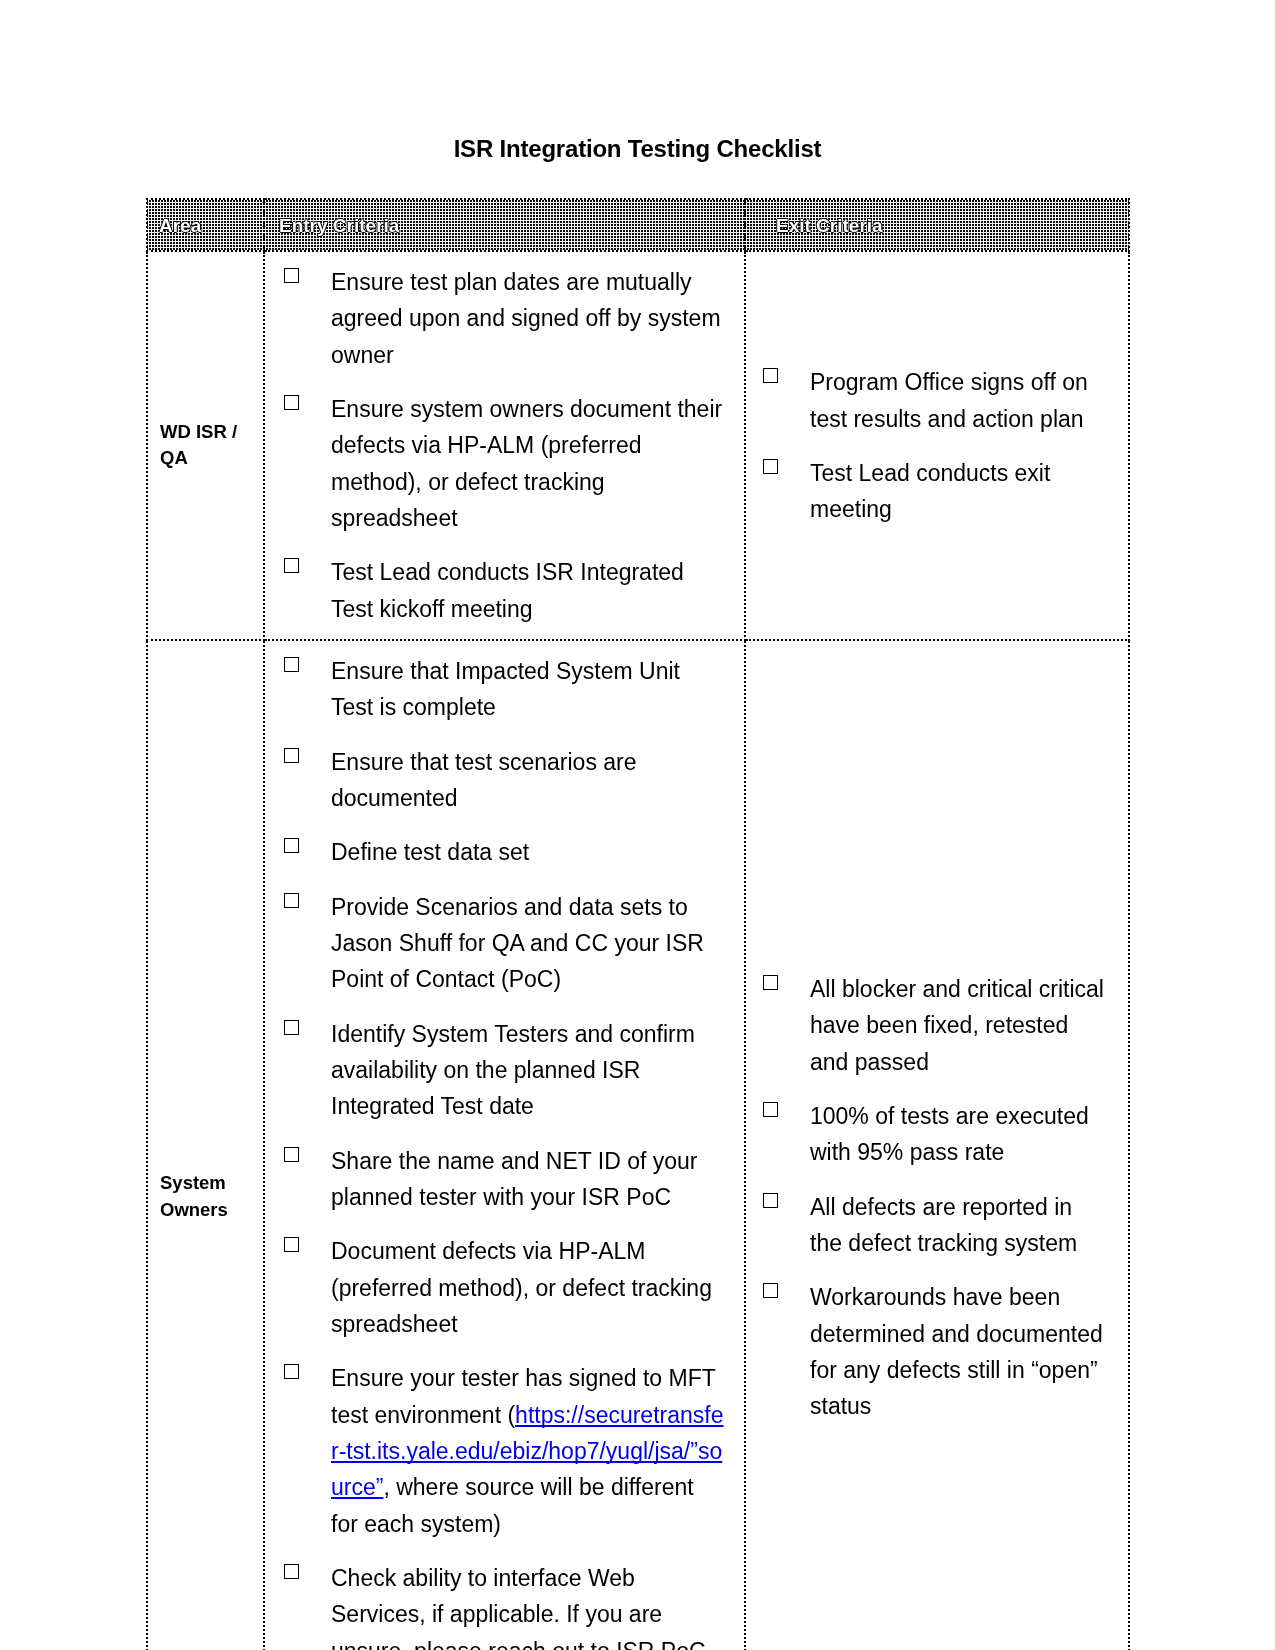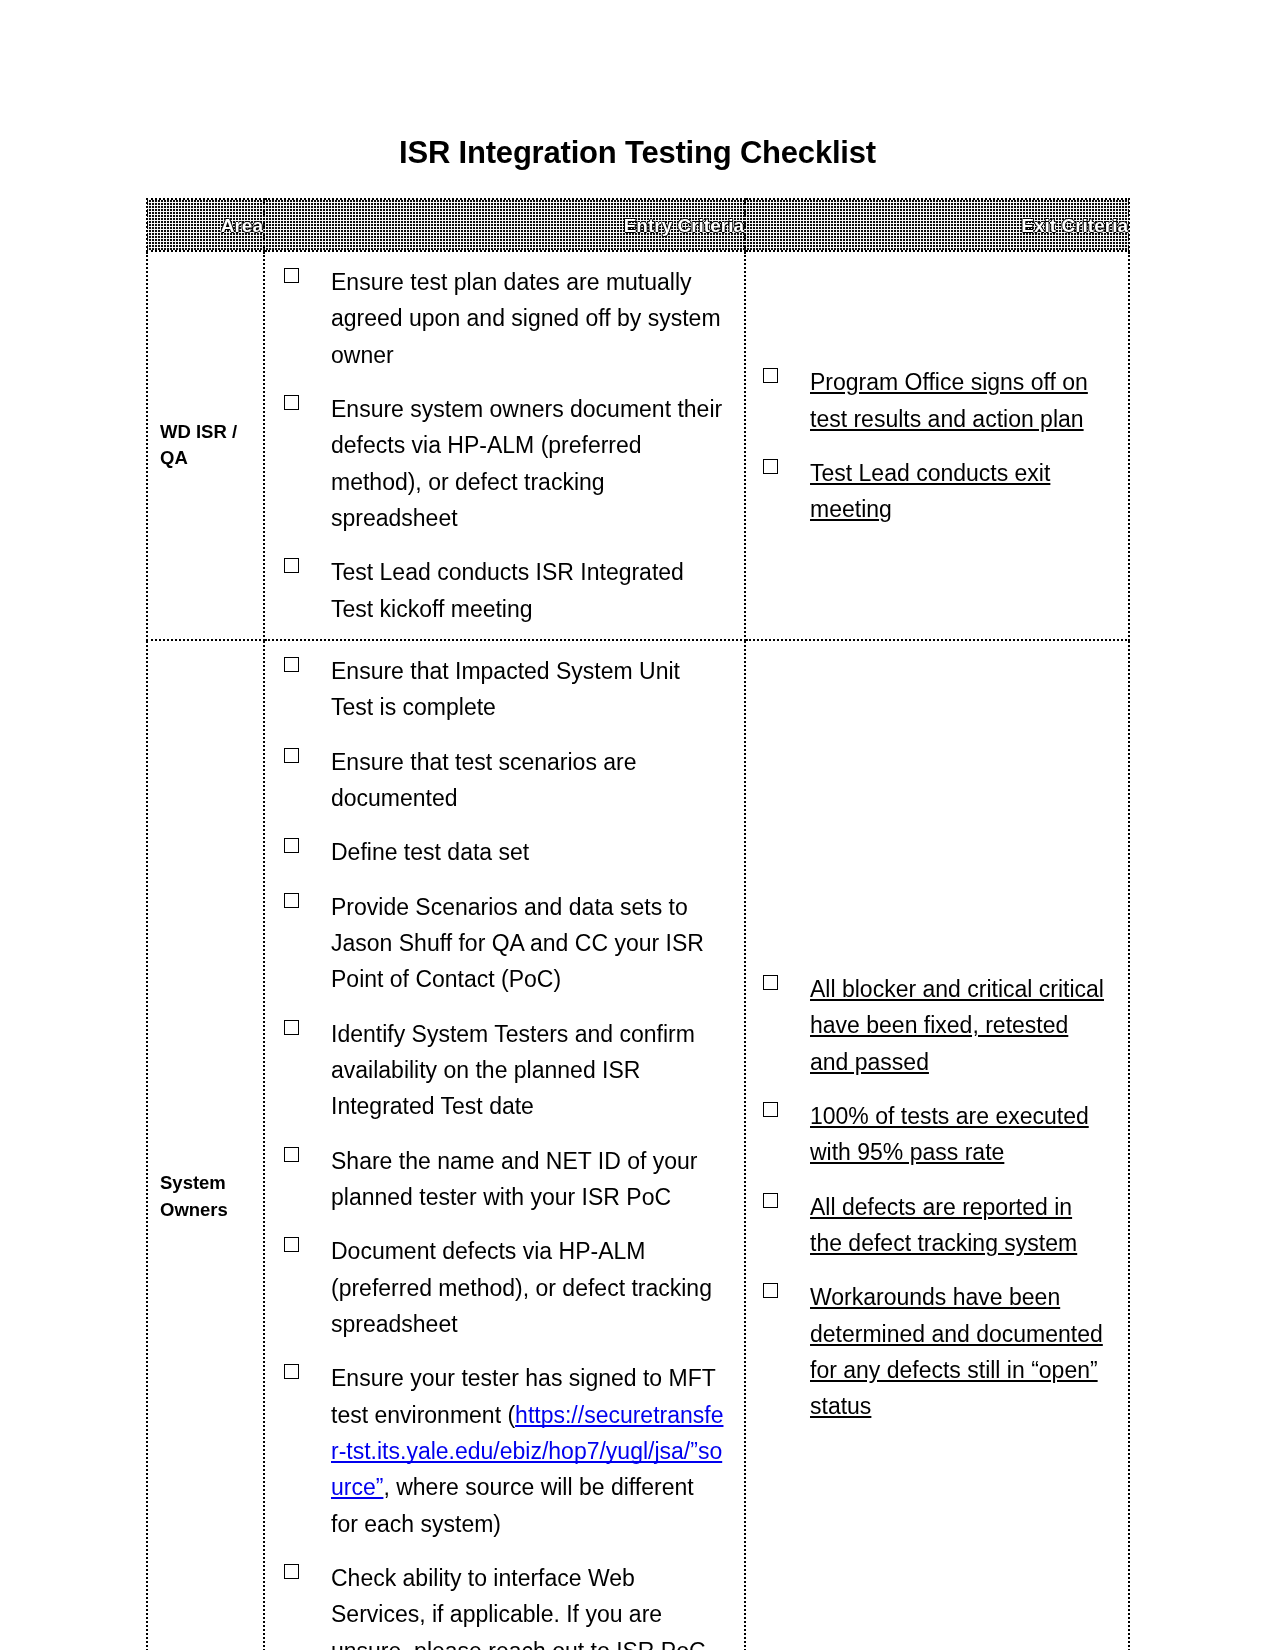--- a/index.html
+++ b/index.html
@@ -23,21 +23,21 @@
     padding: 0;
   }
 
   
   .doc-title {
     position: absolute;
     left: 0;
     top: 136px;
     width: 1275px;
     text-align: center;
-    font-size: 31px;
+    font-size: 24px;
     font-weight: bold;
     letter-spacing: -0.2px;
     line-height: 1.1;
   }
 
   
   .checklist-table {
     position: absolute;
     left: 146px;
     top: 198px;
@@ -64,21 +64,21 @@
     background-color: #0b0b0b;
     background-image:
       repeating-linear-gradient(0deg,
         rgba(255,255,255,0.95) 0px, rgba(255,255,255,0.95) 1px,
         rgba(0,0,0,0) 1px, rgba(0,0,0,0) 3px),
       repeating-linear-gradient(90deg,
         rgba(255,255,255,0.95) 0px, rgba(255,255,255,0.95) 1px,
         rgba(0,0,0,0) 1px, rgba(0,0,0,0) 3px);
     background-size: 3px 3px, 3px 3px;
     color: #ffffff;
-    text-align: right;
+    text-align: left;
     font-size: 19px;
     font-weight: bold;
     vertical-align: middle;
     border-color: #000000;
   }
   thead th .hdr-label {
     display: block;
     padding-left: 11px;
     line-height: 1;
     text-shadow:
@@ -132,21 +132,21 @@
     background: #ffffff;
   }
 
   .link-text {
     text-decoration: underline;
     text-decoration-skip-ink: none;
     word-break: break-all;
   }
 
   
-  td.exit-cell .criteria-list { margin-top: 1px; text-decoration: underline; }
+  td.exit-cell .criteria-list { margin-top: 1px; }
 </style>
 </head>
 <body>
 
 <div class="page">
 
   <div class="doc-title">ISR Integration Testing Checklist</div>
 
   <table class="checklist-table">
     <colgroup>

